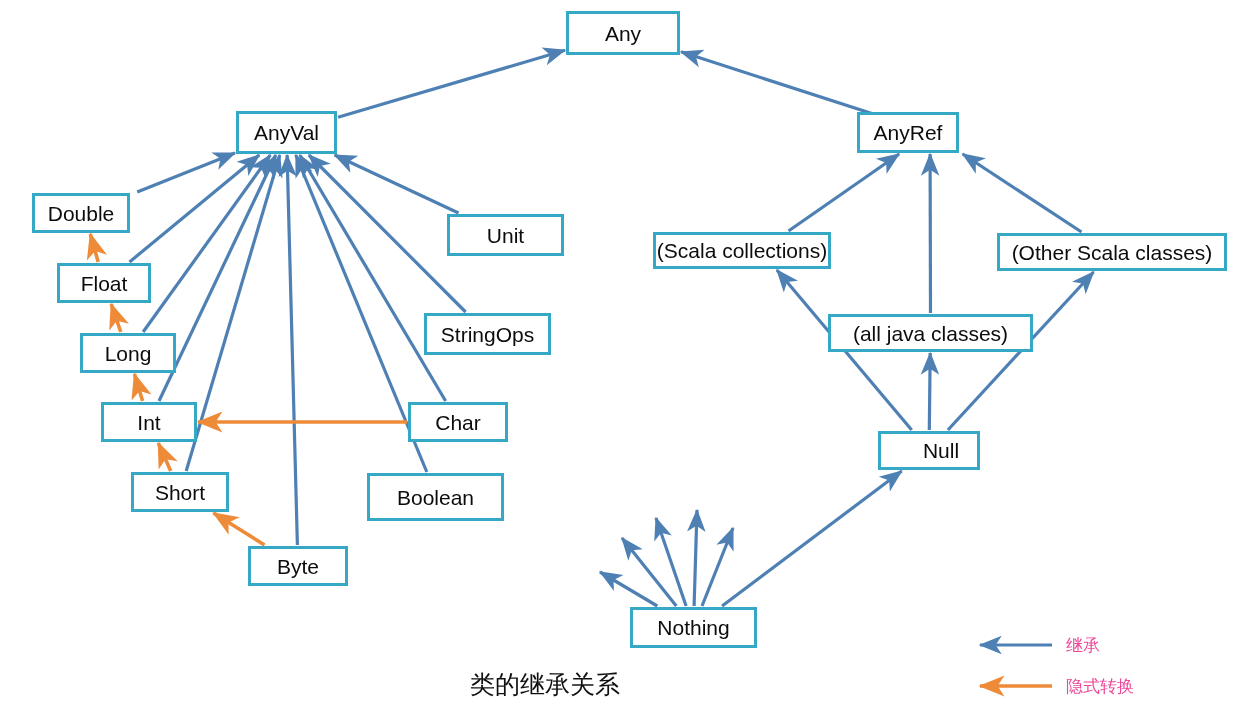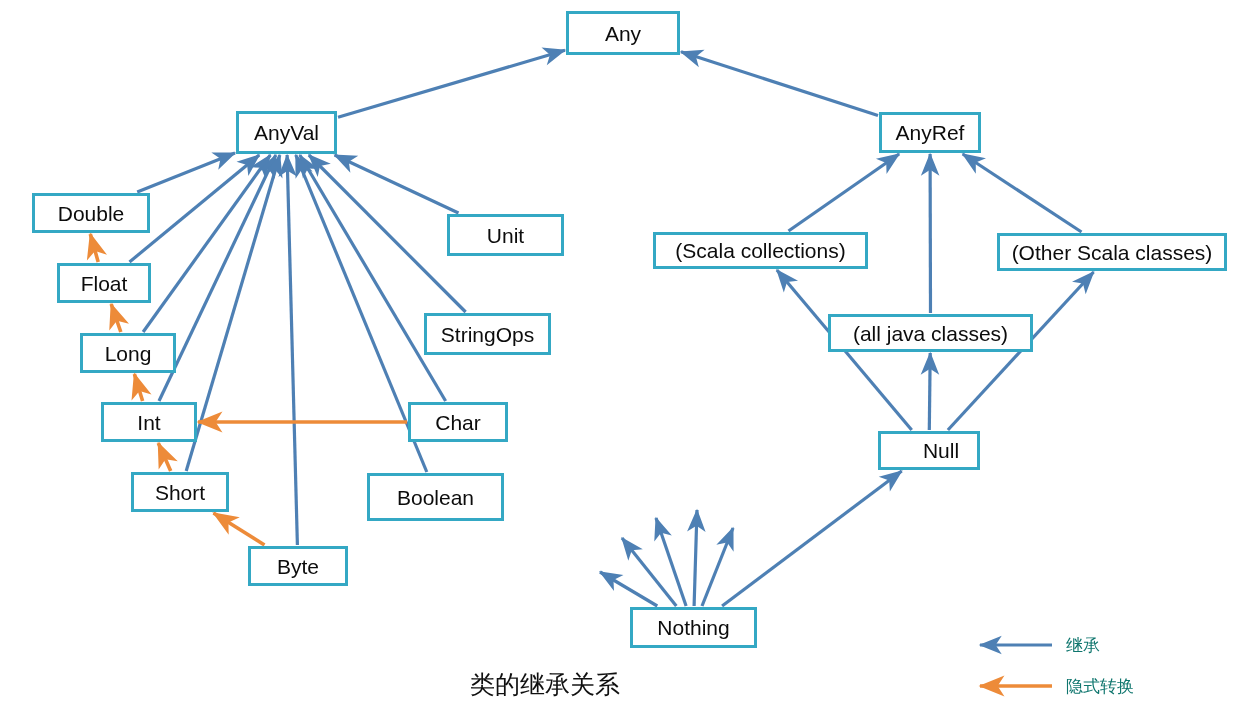--- a/index.html
+++ b/index.html
@@ -45,21 +45,21 @@
     font-family: "DejaVu Sans", sans-serif;
     font-size: 25px;
     color: #101010;
     white-space: nowrap;
     z-index: 6;
   }
   .legend-label {
     position: absolute;
     font-family: "DejaVu Sans", sans-serif;
     font-size: 17px;
-    color: #0f766e;
+    color: #ec4899;
     white-space: nowrap;
     z-index: 6;
   }
 </style>
 </head>
 <body>
 
 <div id="canvas">
 
   <svg id="edges" viewBox="0 0 1255 708" xmlns="http://www.w3.org/2000/svg">
@@ -104,32 +104,32 @@
         <line x1="142.6" y1="401.0" x2="134.4" y2="374.0"></line>
         <line x1="170.7" y1="471.0" x2="158.3" y2="443.0"></line>
         <line x1="407.0" y1="422.0" x2="198.0" y2="422.0"></line>
         <line x1="264.5" y1="545.0" x2="213.5" y2="513.0"></line>
       </g>
   </svg>
 
   <div id="nodes-layer">
       <div class="node" style="left: 566px; top: 11px; width: 114px; height: 44px; border-color: rgb(52, 168, 196);">Any</div>
       <div class="node" style="left: 236px; top: 111px; width: 101px; height: 43px; border-color: rgb(52, 168, 196);">AnyVal</div>
-      <div class="node" style="left: 879px; top: 112px; width: 102px; height: 41px; border-color: rgb(52, 168, 196);">AnyRef</div>
-      <div class="node" style="left: 32px; top: 193px; width: 118px; height: 40px; border-color: rgb(52, 168, 196);">Double</div>
+      <div class="node" style="left: 857px; top: 112px; width: 102px; height: 41px; border-color: rgb(52, 168, 196);">AnyRef</div>
+      <div class="node" style="left: 32px; top: 193px; width: 98px; height: 40px; border-color: rgb(52, 168, 196);">Double</div>
       <div class="node" style="left: 57px; top: 263px; width: 94px; height: 40px; border-color: rgb(52, 168, 196);">Float</div>
       <div class="node" style="left: 80px; top: 333px; width: 96px; height: 40px; border-color: rgb(52, 168, 196);">Long</div>
       <div class="node" style="left: 101px; top: 402px; width: 96px; height: 40px; border-color: rgb(52, 168, 196);">Int</div>
       <div class="node" style="left: 131px; top: 472px; width: 98px; height: 40px; border-color: rgb(52, 168, 196);">Short</div>
       <div class="node" style="left: 248px; top: 546px; width: 100px; height: 40px; border-color: rgb(52, 168, 196);">Byte</div>
       <div class="node" style="left: 408px; top: 402px; width: 100px; height: 40px; border-color: rgb(52, 168, 196);">Char</div>
       <div class="node" style="left: 367px; top: 473px; width: 137px; height: 48px; border-color: rgb(52, 168, 196);">Boolean</div>
       <div class="node" style="left: 447px; top: 214px; width: 117px; height: 42px; border-color: rgb(52, 168, 196);">Unit</div>
       <div class="node" style="left: 424px; top: 313px; width: 127px; height: 42px; border-color: rgb(52, 168, 196);">StringOps</div>
-      <div class="node" style="left: 653px; top: 232px; width: 215px; height: 37px; border-color: rgb(52, 168, 196);">(Scala collections)</div>
+      <div class="node" style="left: 653px; top: 232px; width: 178px; height: 37px; border-color: rgb(52, 168, 196);">(Scala collections)</div>
       <div class="node" style="left: 997px; top: 233px; width: 230px; height: 38px; border-color: rgb(52, 168, 196);">(Other Scala classes)</div>
       <div class="node" style="left: 828px; top: 314px; width: 205px; height: 38px; border-color: rgb(52, 168, 196);">(all java classes)</div>
       <div class="node" style="left: 878px; top: 431px; width: 102px; height: 39px; border-color: rgb(52, 168, 196); padding-left: 24px;">Null</div>
       <div class="node" style="left: 630px; top: 607px; width: 127px; height: 41px; border-color: rgb(52, 168, 196);">Nothing</div>
     </div>
 
   <div class="caption" style="left:470px; top:668px;">类的继承关系</div>
 
   <svg id="legend-arrows" style="position:absolute; left:0; top:0; width:1255px; height:708px; pointer-events:none; z-index:6;" viewBox="0 0 1255 708" xmlns="http://www.w3.org/2000/svg">
     <line x1="1052" y1="645" x2="980" y2="645" stroke="#4E80B4" stroke-width="3.2" marker-end="url(#ah-blue)"></line>

